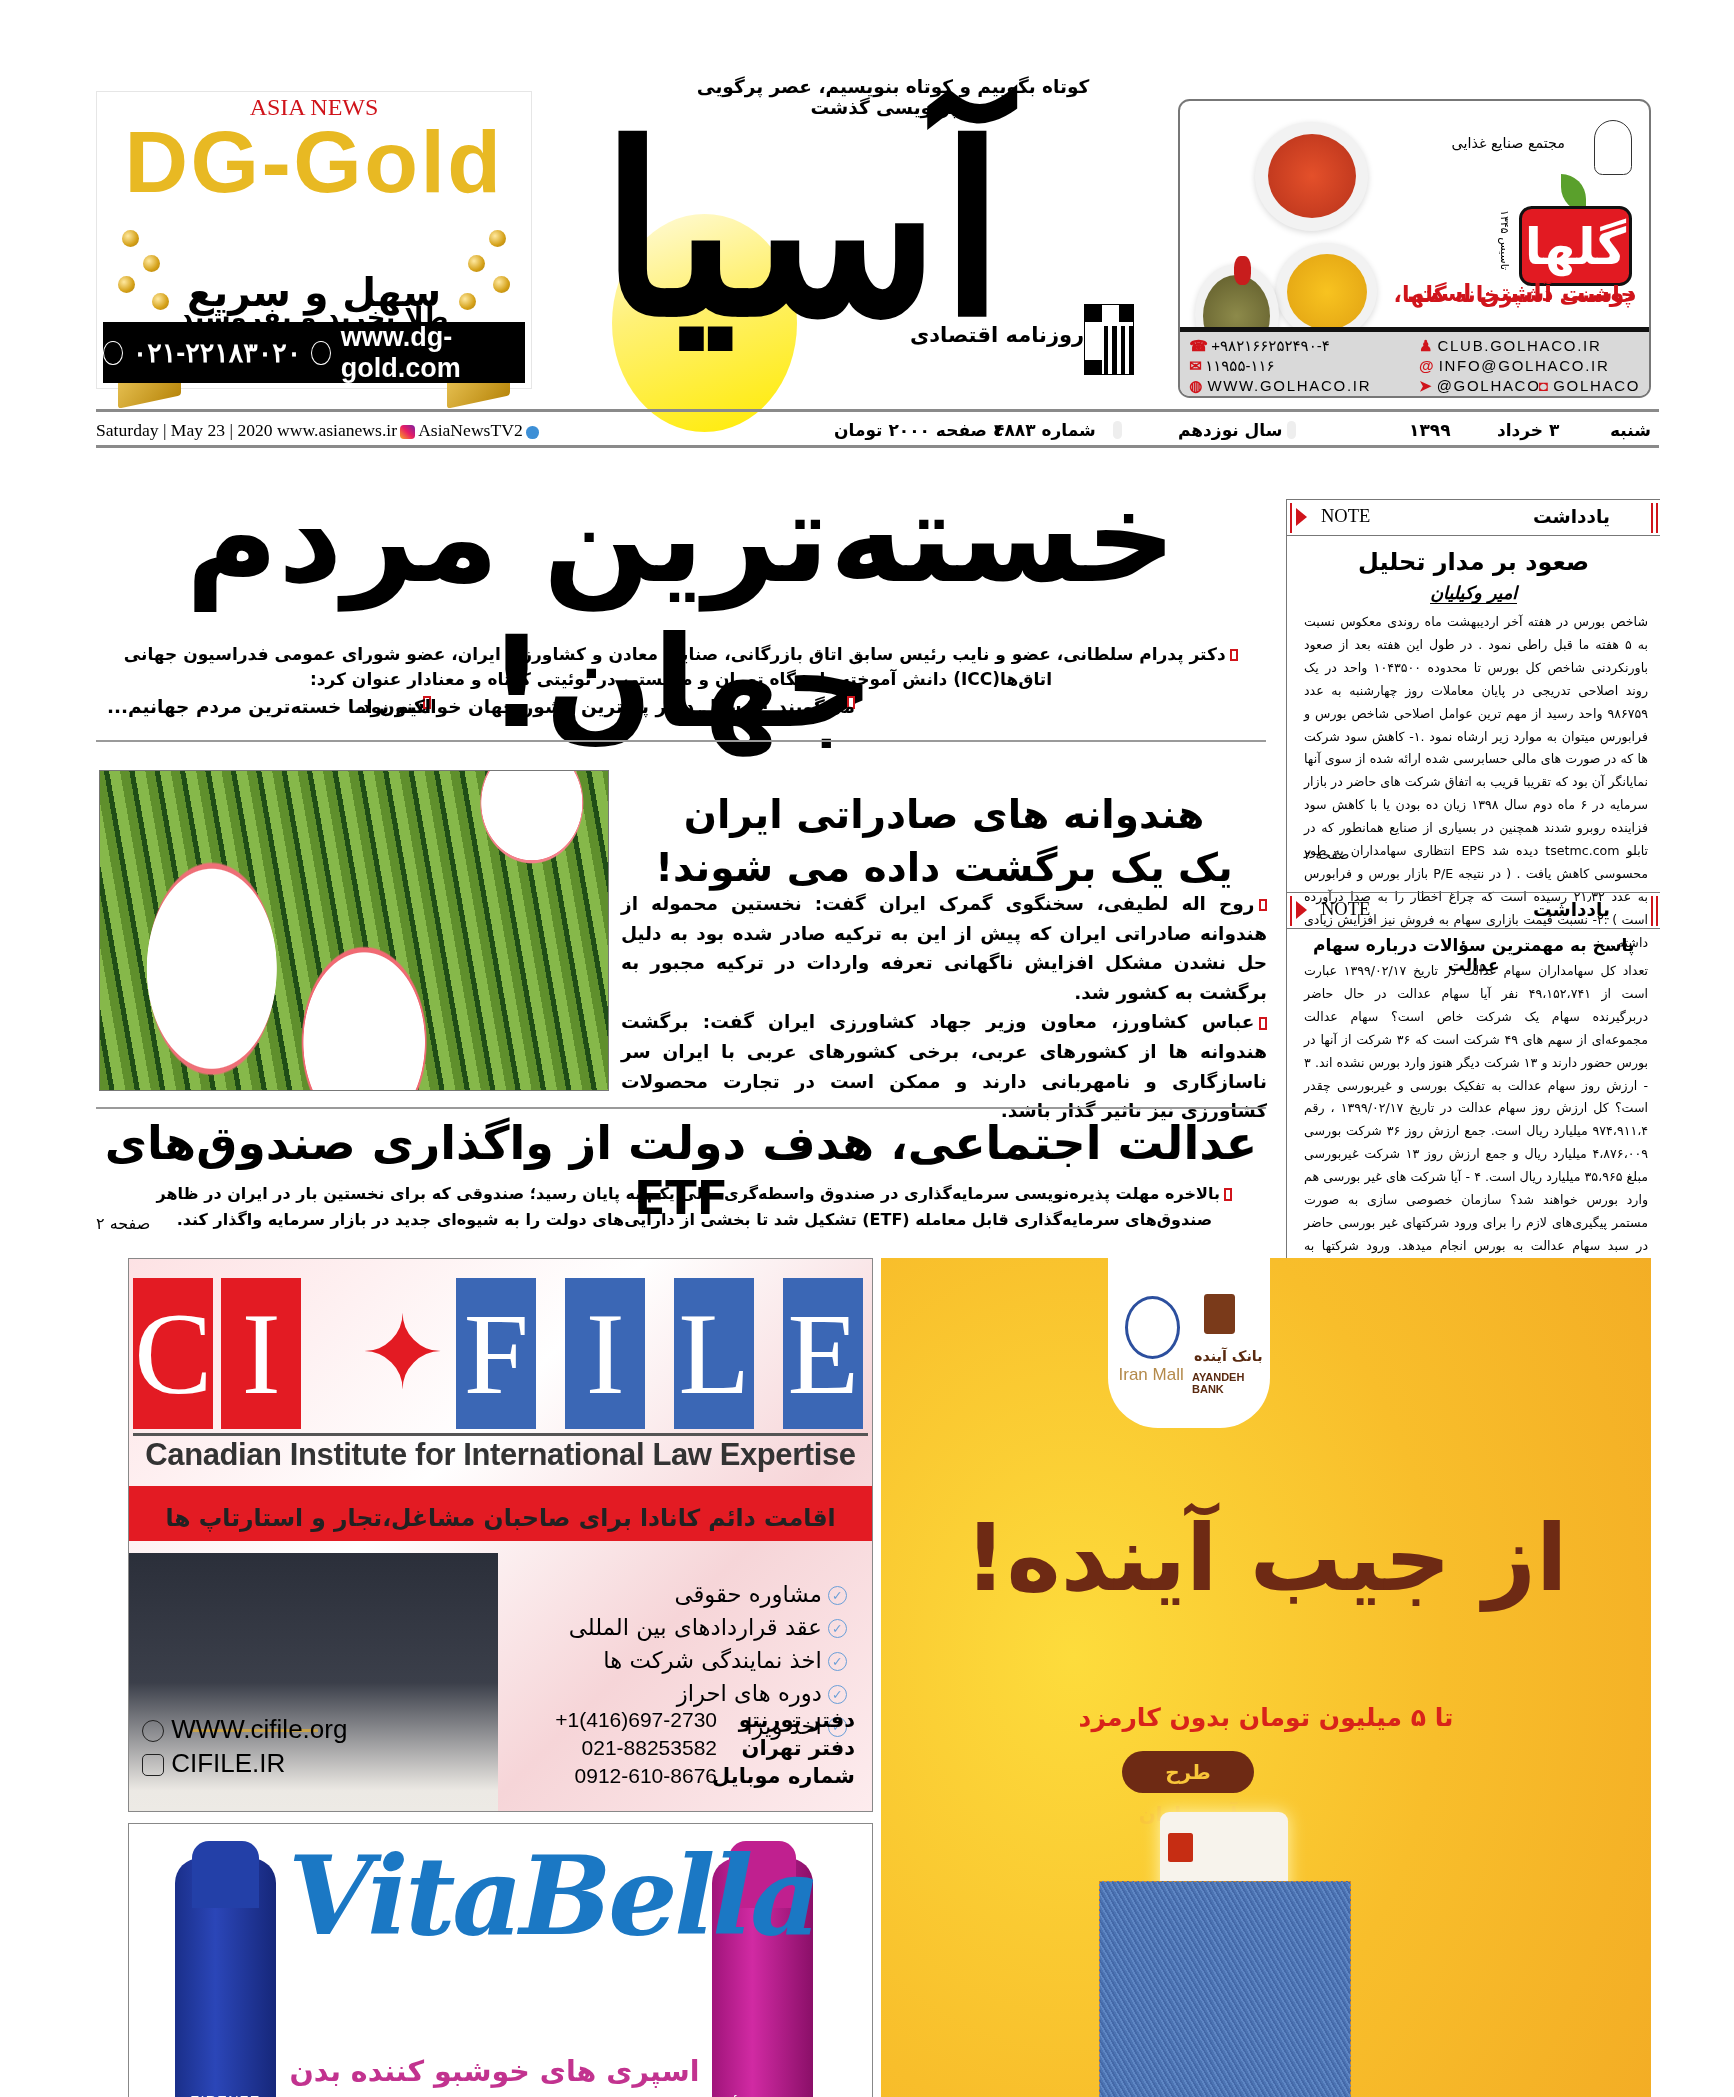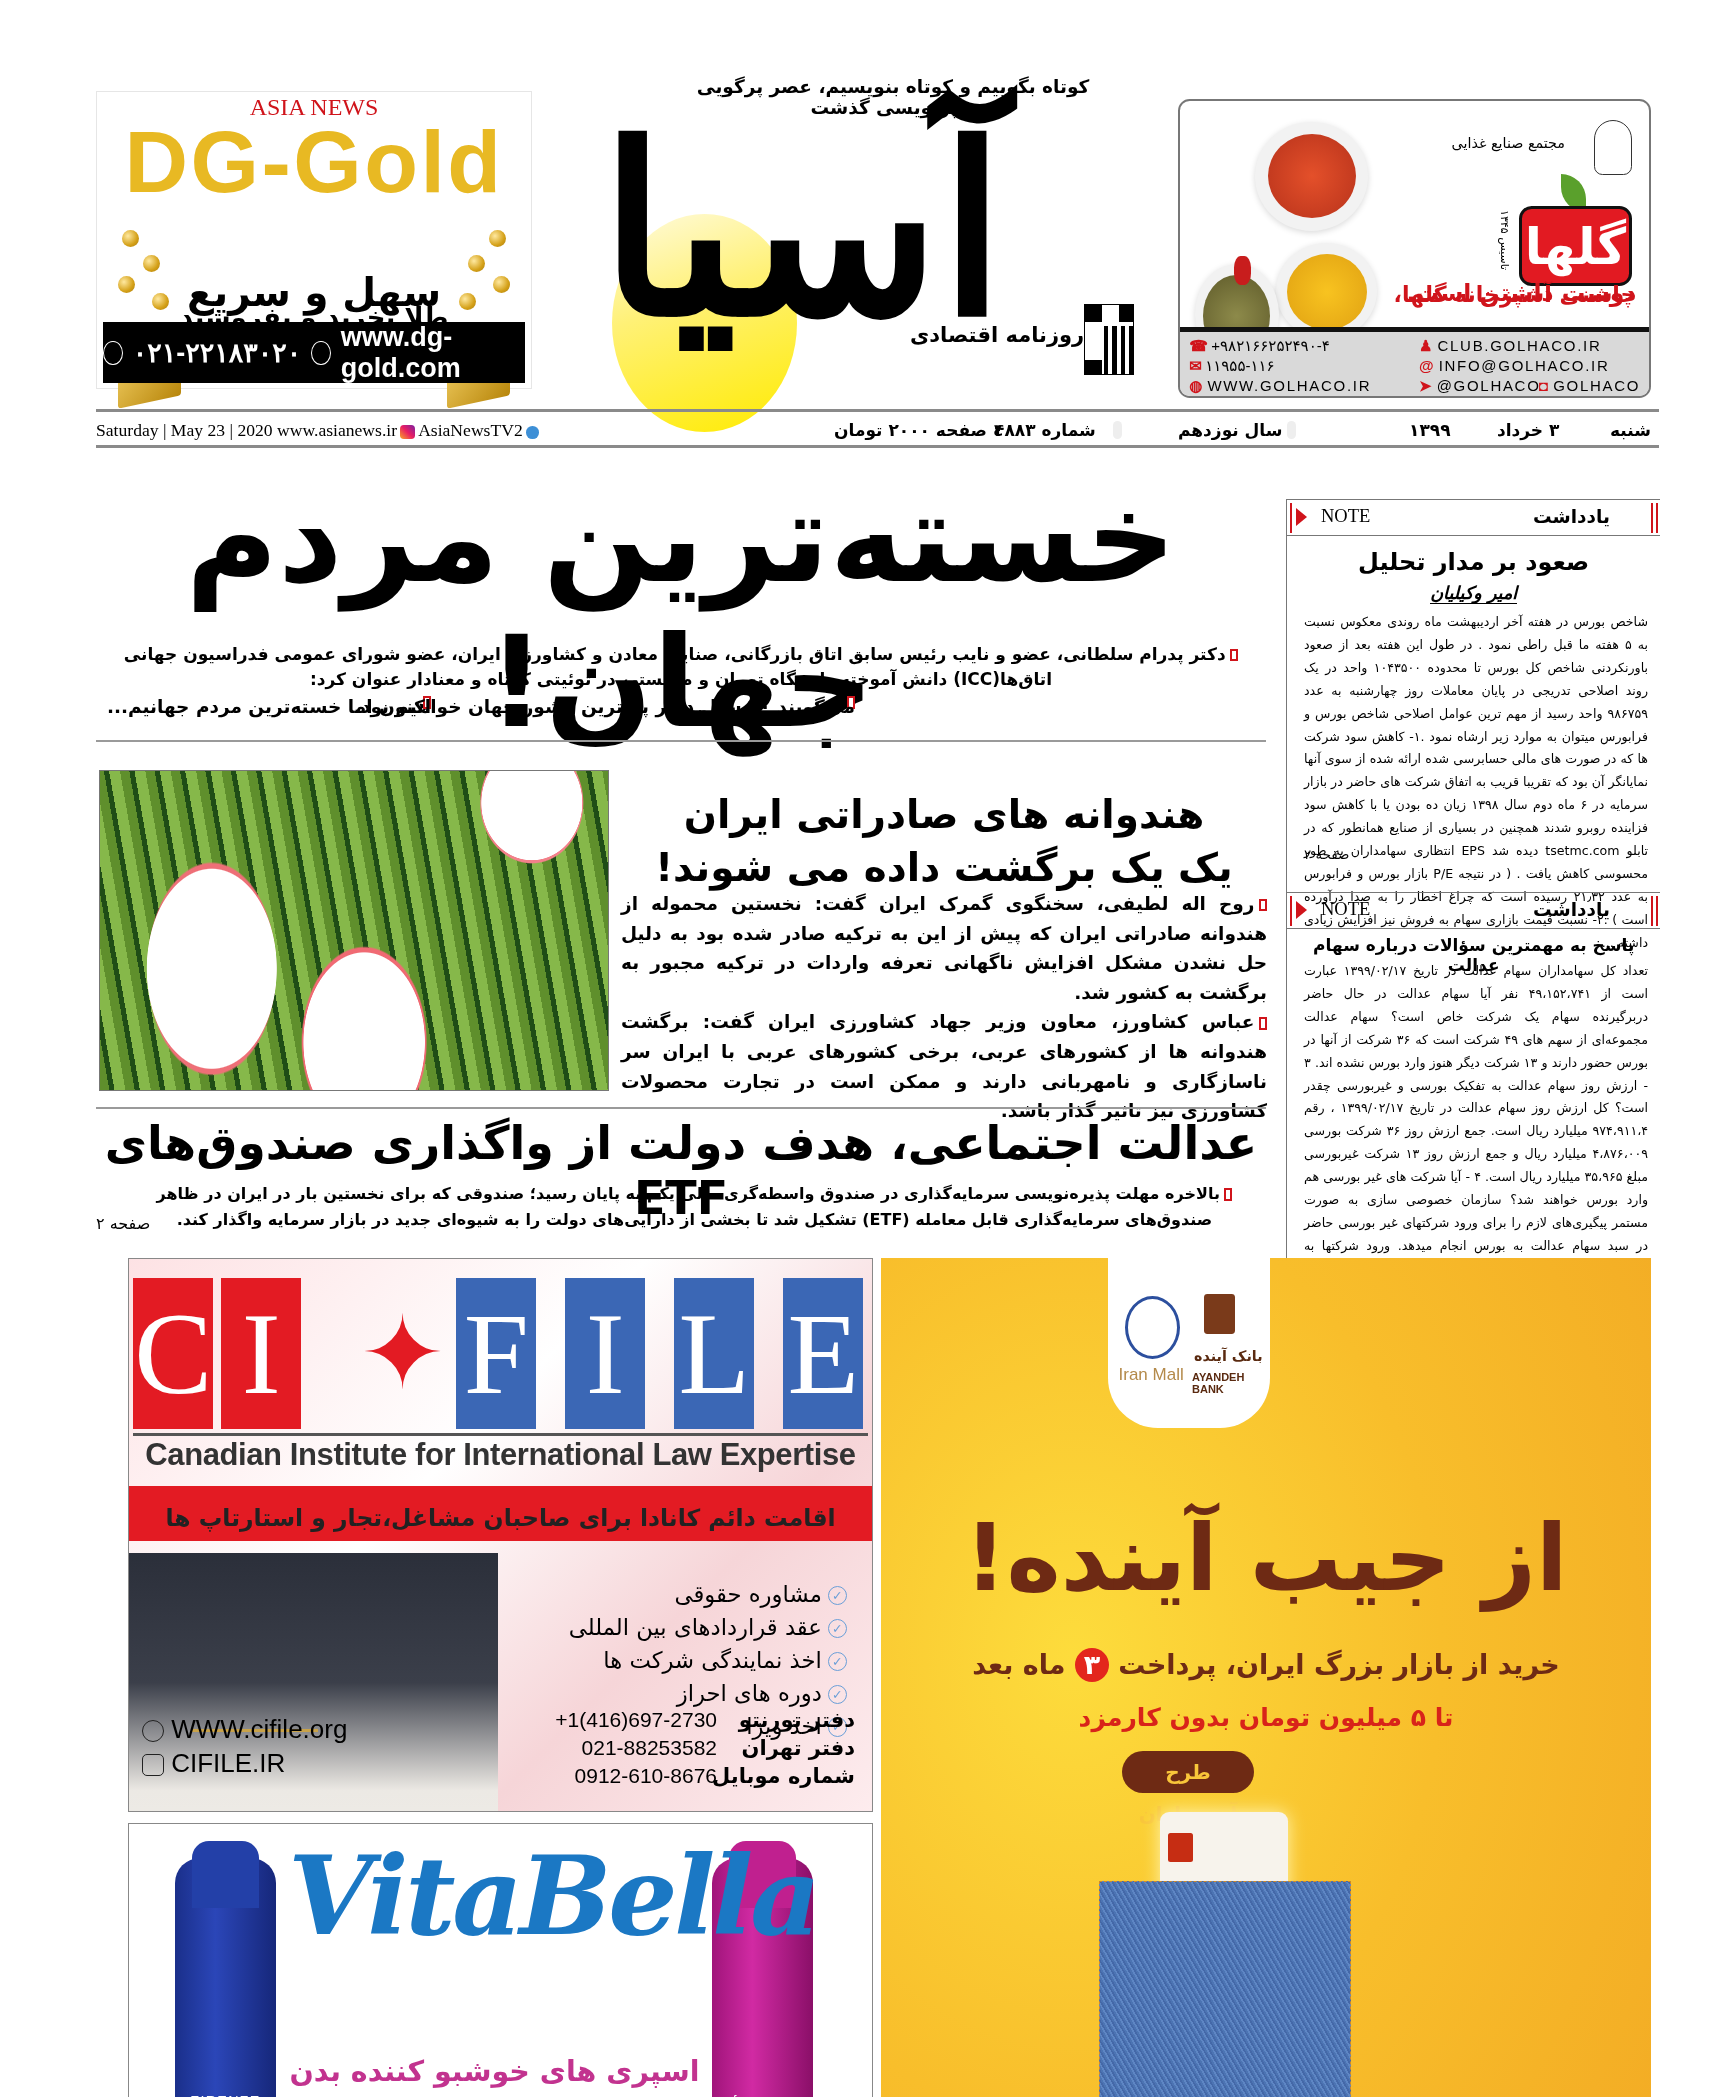--- a/index.html
+++ b/index.html
@@ -342,21 +342,20 @@
 
 <div id="ayandeh-ad" class="abs">
   <div class="logos">
     <div class="im"></div>
     <div class="imtxt">Iran Mall</div>
     <div class="ab"></div>
     <div class="abfa">بانک آینده</div>
     <div class="aben">AYANDEH BANK</div>
   </div>
   <div class="big">از جیب آینده!</div>
-  <div class="s1"><span>خرید از بازار بزرگ ایران، پرداخت</span> <span class="num">۳</span> <span>ماه بعد</span></div>
   <div class="s2">تا ۵ میلیون تومان بدون کارمزد</div>
   <div class="pill">طرح آینده‌داران</div>
   <div class="card">
       <div class="lg"></div>
     </div>
   <div class="pocket"></div>
 
 </div>
 
 

